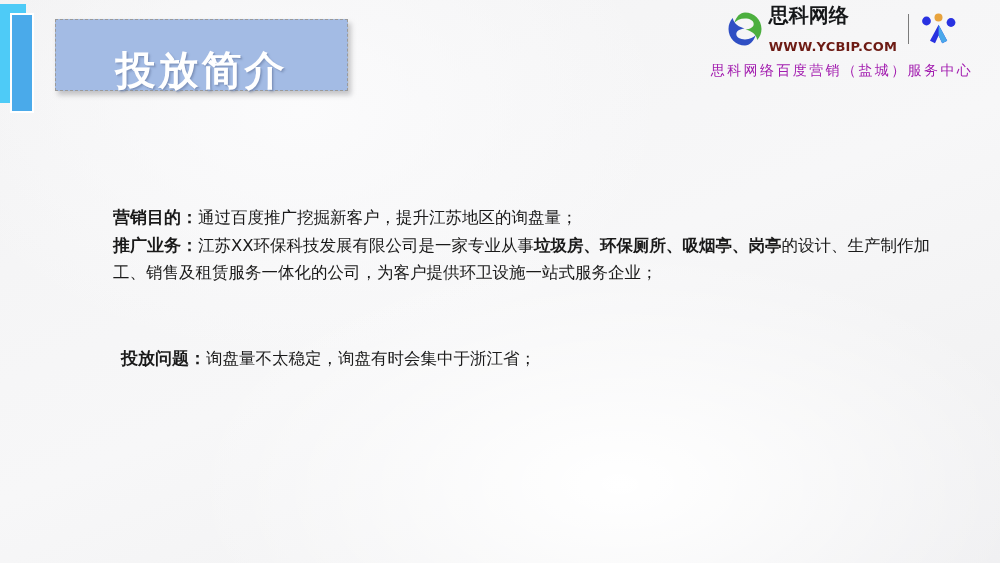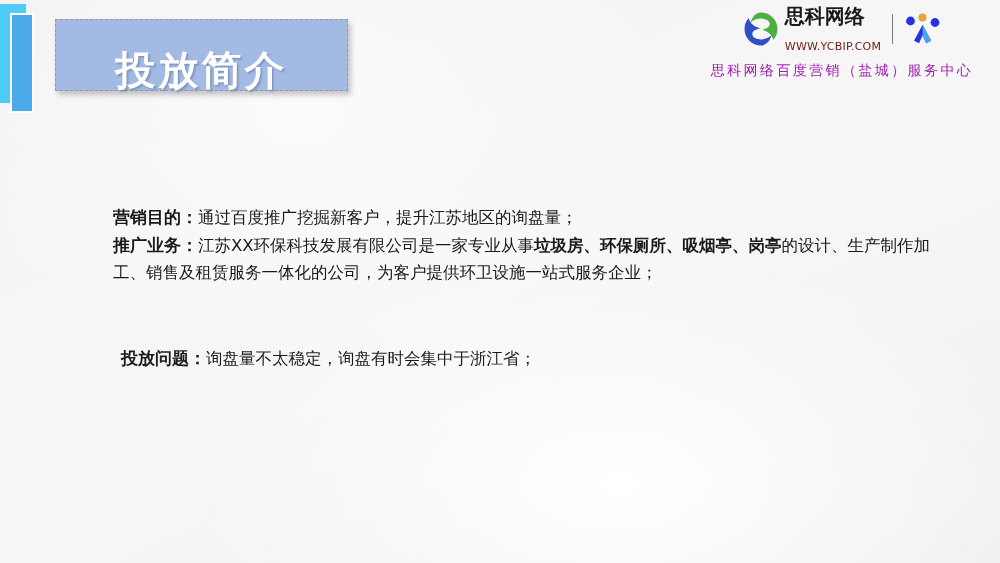--- a/index.html
+++ b/index.html
@@ -84,22 +84,22 @@
     line-height:1;
   }
   .sike-cn{
     font-size:20px;
     font-weight:bold;
     color:#16181a;
     letter-spacing:0px;
     white-space:nowrap;
   }
   .sike-url{
-    font-size:11px;
-    font-weight:normal;
+    font-size:13px;
+    font-weight:bold;
     color:#6d1b14;
     letter-spacing:0.2px;
     margin-top:15px;
     white-space:nowrap;
   }
   .brand-divider{
     width:1px; height:30px;
     background:#7b7b7b;
     margin:0 11px;
     flex:0 0 auto;

